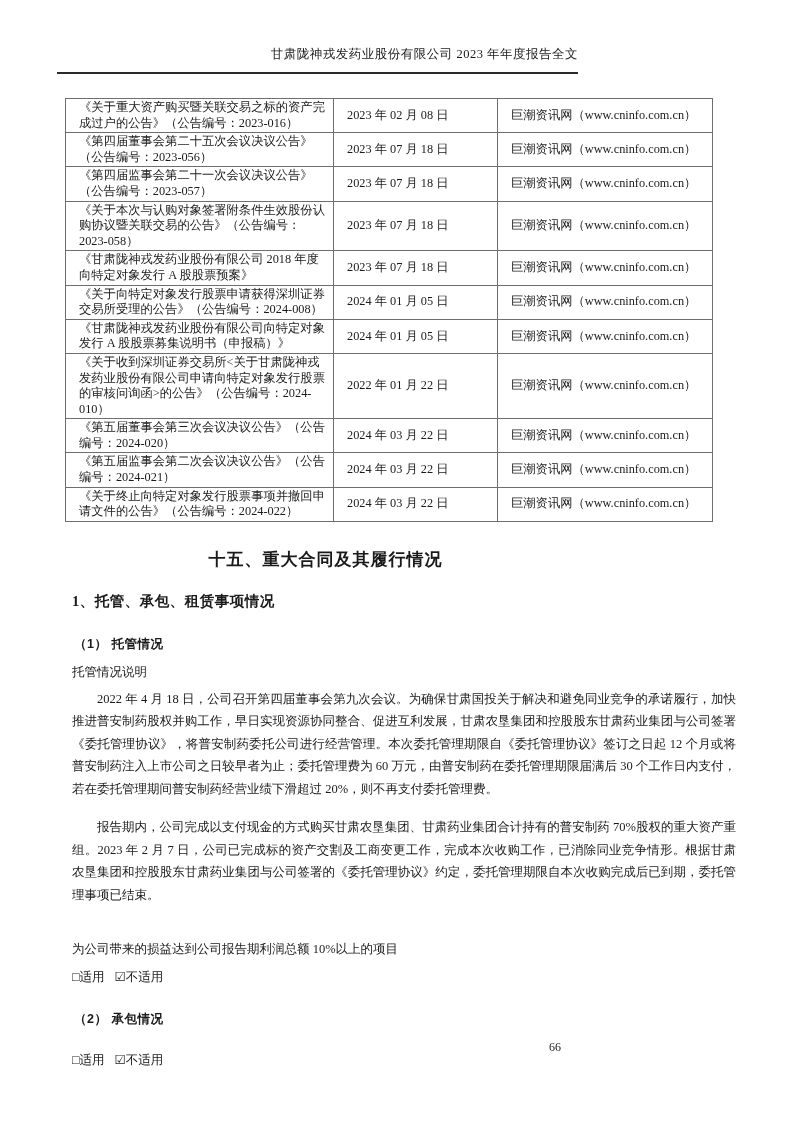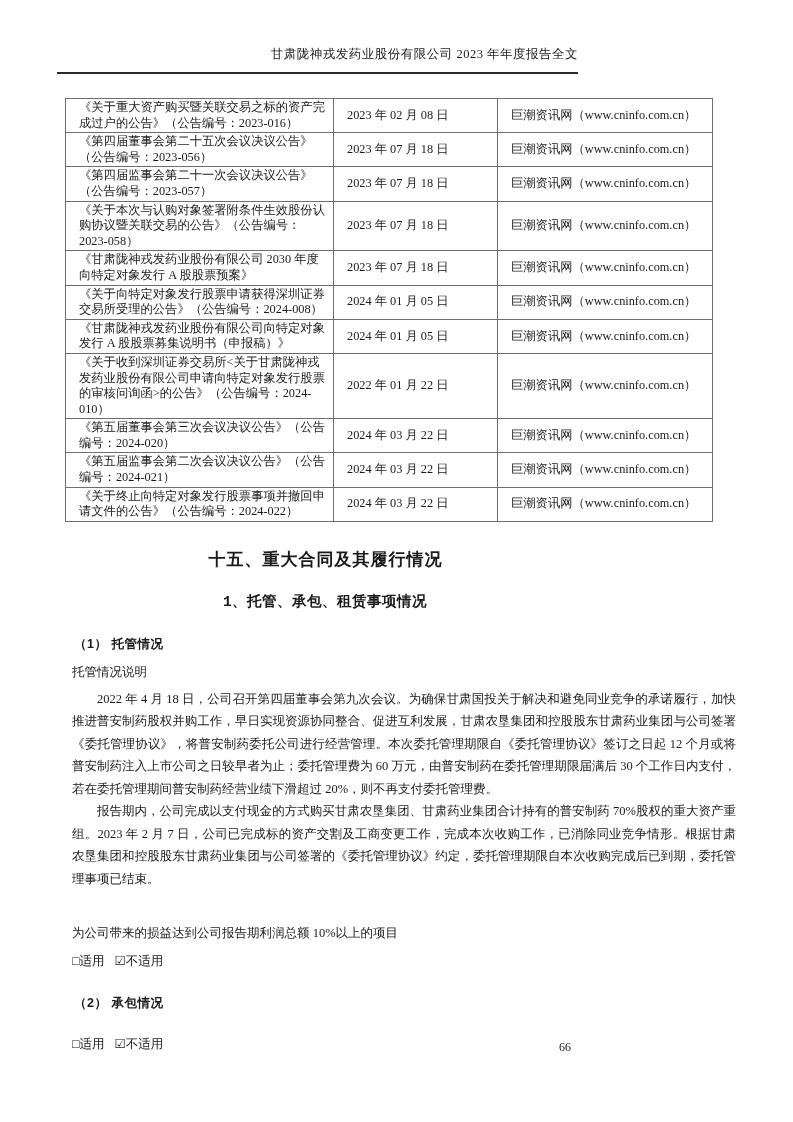--- a/index.html
+++ b/index.html
@@ -44,26 +44,25 @@
   
   .h-major {
     font-family: "Liberation Sans", "DejaVu Sans", sans-serif;
     font-weight: bold;
     font-size: 17px;
     margin: 26px 0 0 16px;
     letter-spacing: 1px;
     text-align: center;
   }
   .h-sub {
-    font-family: Liberation Mono, monospace;
+    font-family: Liberation Serif, serif;
     font-weight: bold;
     font-size: 14.5px;
     margin: 21px 0 8px 15px;
     letter-spacing: 0.5px;
-    text-align: center;
   }
   .h-item {
     font-family: "Liberation Sans", "DejaVu Sans", sans-serif;
     font-weight: bold;
     font-size: 12.5px;
     margin: 25px 0 0 17px;
     letter-spacing: 0.5px;
   }
   .line {
     font-size: 12.5px;
@@ -73,26 +72,26 @@
   .line.tight { margin-top: 11px; }
   .check-line .cb-group { margin-right: 10px; }
   .para {
     font-size: 12.5px;
     line-height: 22.5px;
     text-align: justify;
     text-indent: 2em;
     width: 664px;
     margin: 7px 0 0 15px;
   }
-  .para.cont { margin-top: 0; }
+  .para.cont { margin-top: 16px; }
   .spacer-lg { height: 24px; }
   .page-number {
     position: absolute;
     top: 1040px;
-    right: 64px;
+    right: 74px;
     font-size: 12px;
   }
 </style>
 </head>
 <body>
 
 <div class="page">
 
   <div class="doc-header">
     <span>甘肃陇神戎发药业股份有限公司 2023 年年度报告全文</span>
@@ -118,21 +117,21 @@
       <td class="cell-site">巨潮资讯网（www.cninfo.com.cn）</td>
     </tr>
 
     <tr>
       <td class="cell-title">《关于本次与认购对象签署附条件生效股份认购协议暨关联交易的公告》（公告编号：2023-058）</td>
       <td class="cell-date">2023 年 07 月 18 日</td>
       <td class="cell-site">巨潮资讯网（www.cninfo.com.cn）</td>
     </tr>
 
     <tr>
-      <td class="cell-title">《甘肃陇神戎发药业股份有限公司 2030 年度向特定对象发行 A 股股票预案》</td>
+      <td class="cell-title">《甘肃陇神戎发药业股份有限公司 2018 年度向特定对象发行 A 股股票预案》</td>
       <td class="cell-date">2023 年 07 月 18 日</td>
       <td class="cell-site">巨潮资讯网（www.cninfo.com.cn）</td>
     </tr>
 
     <tr>
       <td class="cell-title">《关于向特定对象发行股票申请获得深圳证券交易所受理的公告》（公告编号：2024-008）</td>
       <td class="cell-date">2024 年 01 月 05 日</td>
       <td class="cell-site">巨潮资讯网（www.cninfo.com.cn）</td>
     </tr>
 

